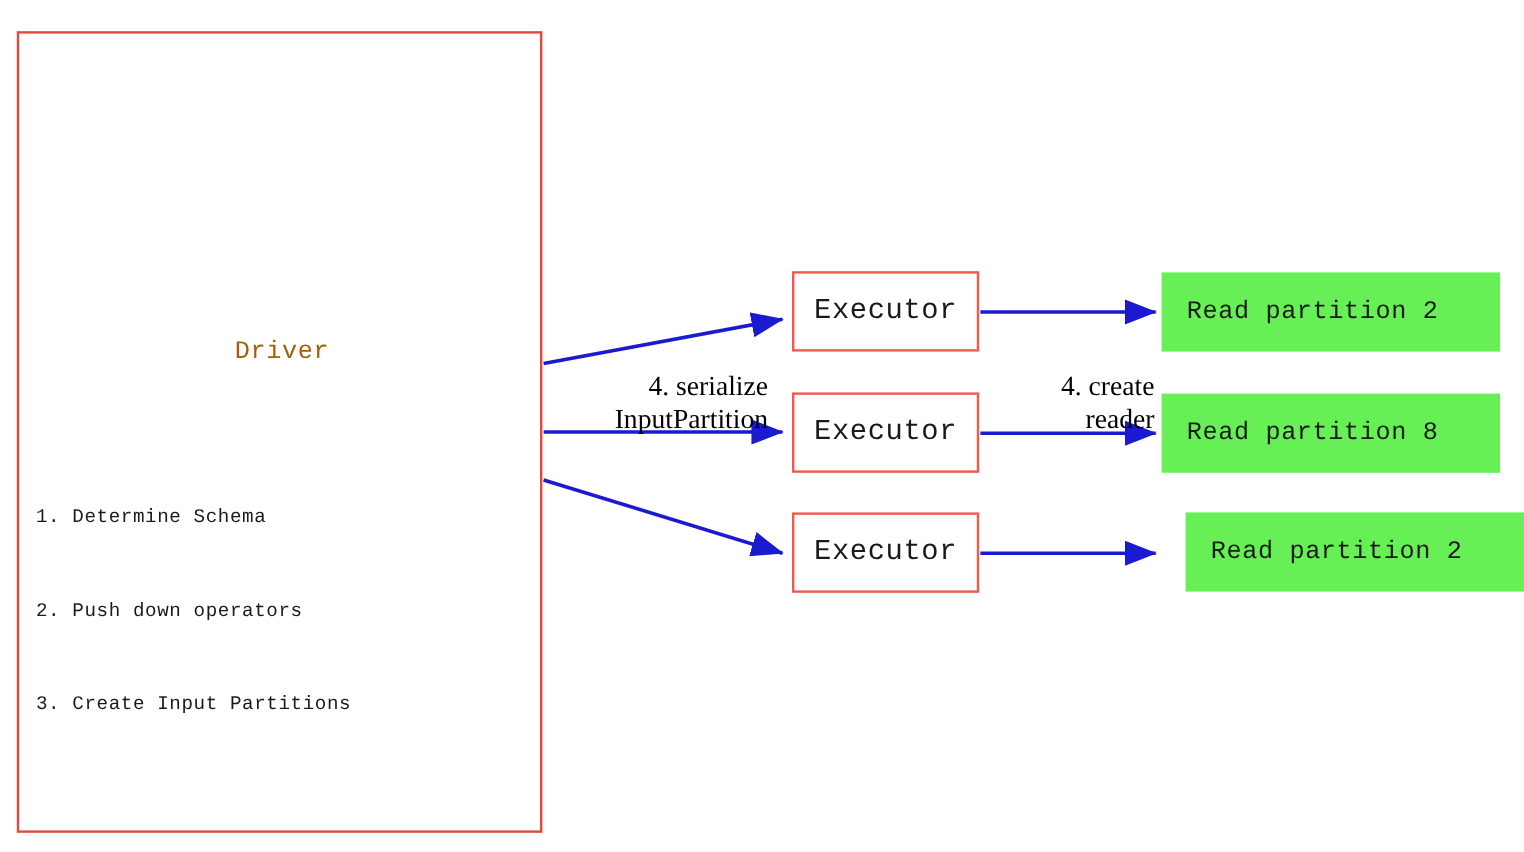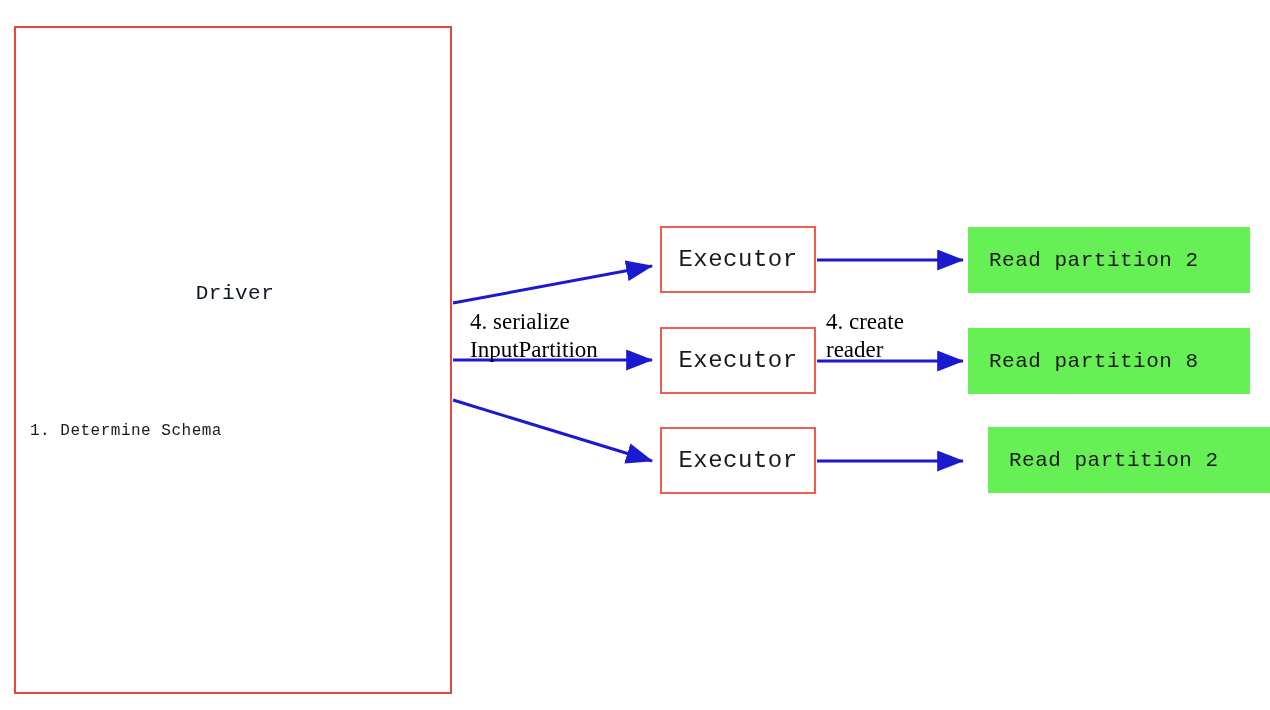--- a/index.html
+++ b/index.html
@@ -28,21 +28,21 @@
     box-sizing: border-box;
   }
   .driver-title {
     position: absolute;
     left: 0;
     top: 254px;
     width: 438px;
     text-align: center;
     font-family: "Liberation Mono", "DejaVu Sans Mono", monospace;
     font-size: 21px;
-    color: #0f172a;
+    color: #a16207;
     letter-spacing: 0.5px;
     white-space: pre;
   }
   .driver-steps {
     position: absolute;
     left: 14px;
     top: 338px;
     font-family: "Liberation Mono", "DejaVu Sans Mono", monospace;
     font-size: 16px;
     line-height: 26px;
@@ -109,21 +109,21 @@
     pointer-events: none;
   }
 
   
   .edge-label {
     position: absolute;
     font-family: "Liberation Serif", "DejaVu Serif", serif;
     font-size: 23px;
     line-height: 28px;
     color: #000000;
-    text-align: left;
+    text-align: right;
     white-space: nowrap;
   }
   #label-serialize {
     left: 470px;
     top: 308px;
     width: 170px;
   }
   #label-create-reader {
     left: 826px;
     top: 308px;
@@ -133,20 +133,22 @@
 </style>
 </head>
 <body>
 
 <div id="canvas">
 
   <div class="driver-box">
     <div class="driver-title">Driver</div>
     <div class="driver-steps">
       <span class="step-line">1. Determine Schema</span>
+      <span class="step-line">2. Push down operators</span>
+      <span class="step-line">3. Create Input Partitions</span>
     </div>
   </div>
 
   <div class="executor-box" id="executor-0">
     <span class="executor-label">Executor</span>
   </div>
   <div class="executor-box" id="executor-1">
     <span class="executor-label">Executor</span>
   </div>
   <div class="executor-box" id="executor-2">

